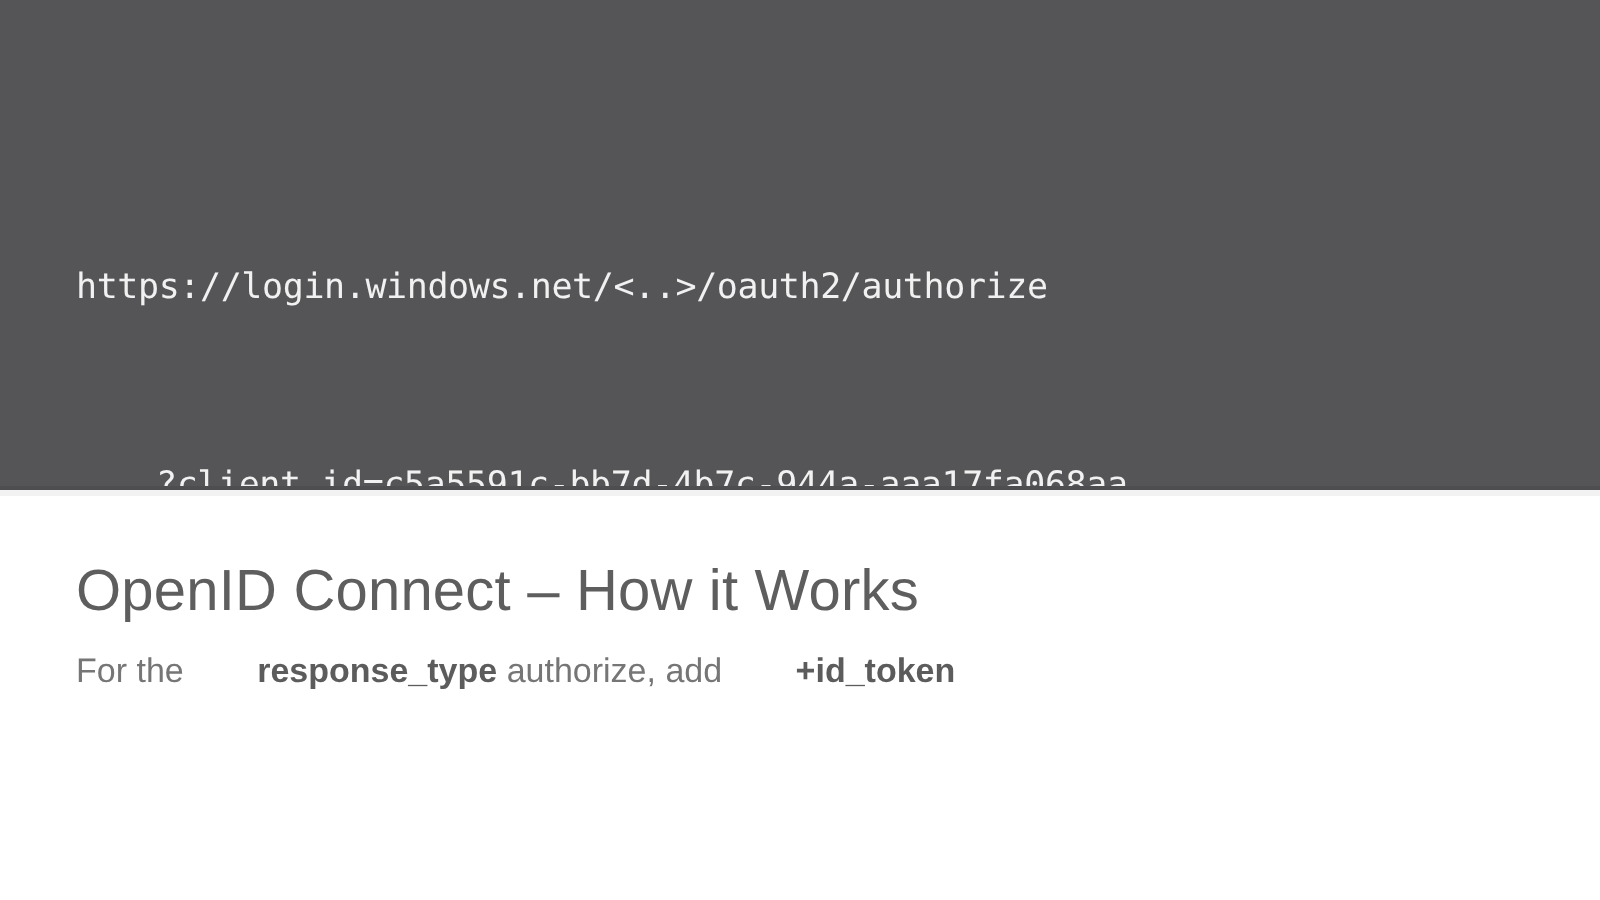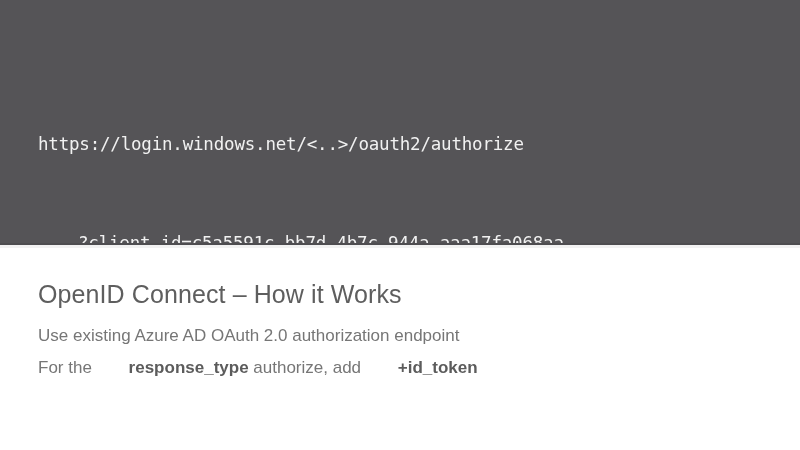--- a/index.html
+++ b/index.html
@@ -74,21 +74,21 @@
     left: 0;
     top: 248px;
     width: 800px;
     height: 202px;
     background: #ffffff;
   }
   .slide-title {
     position: absolute;
     left: 38px;
     top: 32px;
-    font-size: 25px;
+    font-size: 29px;
     font-weight: 400;
     color: #5e5e5e;
     letter-spacing: 0.1px;
     white-space: nowrap;
   }
   .bullets {
     position: absolute;
     left: 38px;
     top: 72px;
     width: 700px;
@@ -119,18 +119,17 @@
       <div class="code-line indent"><span>&amp;response_type=code</span><span class="tok-highlight">+id_token</span></div>
     </div>
   </div>
   <div class="code-band-edge"></div>
   <div class="code-band-underline"></div>
 
   <div class="lower">
     <div class="slide-title">OpenID Connect – How it Works</div>
 
     <div class="bullets">
-      <div class="bullet"><span>Use existing Azure AD OAuth 2.0 authorization endpoint</span></div>
       <div class="bullet"><span>For the </span><b>response_type</b><span> authorize, add </span><b>+id_token</b></div>
     </div>
   </div>
 
 </div>
 
 </body></html>

